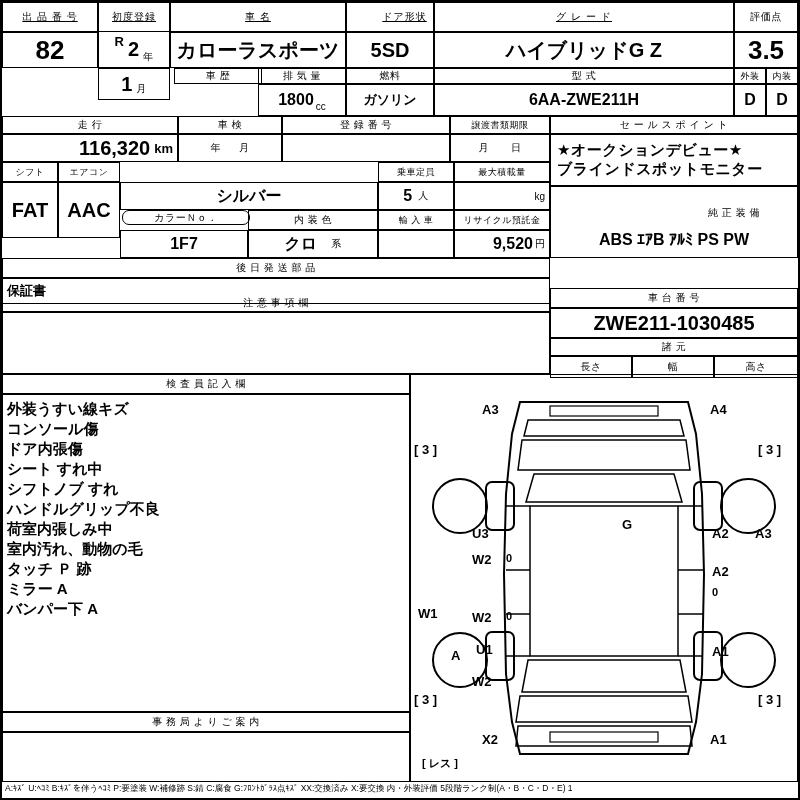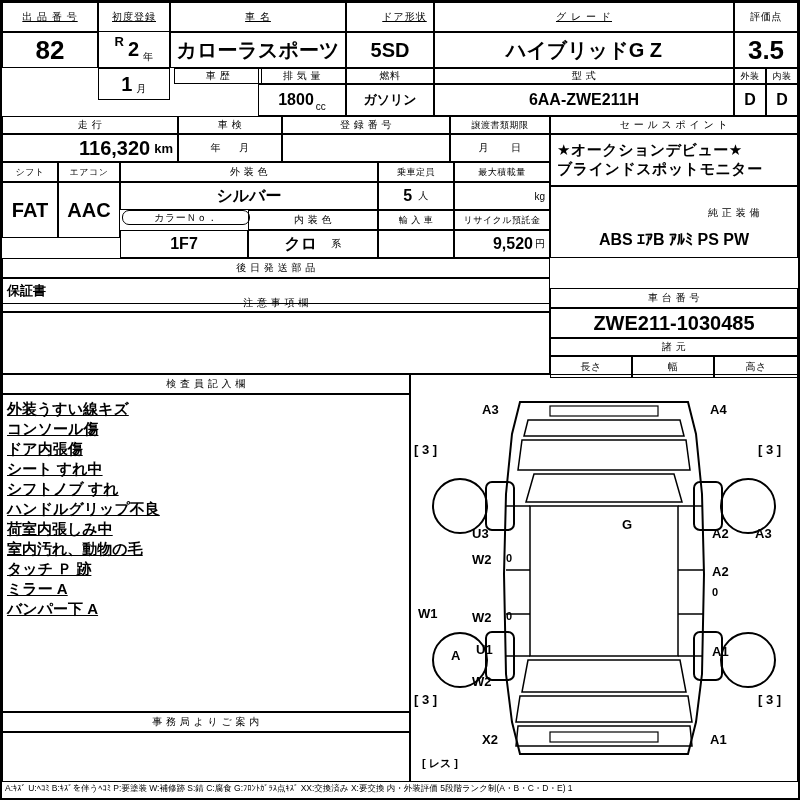--- a/index.html
+++ b/index.html
@@ -10,21 +10,21 @@
   .lbl{font-size:10px;letter-spacing:1px;text-decoration:underline;}
   .lbl-s{font-size:10px;letter-spacing:0.5px;}
   .v-xl{font-size:26px;font-weight:bold;}
   .v-l{font-size:20px;font-weight:bold;}
   .v-m{font-size:16px;font-weight:bold;}
   .v-s{font-size:13px;font-weight:bold;}
   .left{justify-content:flex-start;padding-left:4px;}
   .right{justify-content:flex-end;padding-right:4px;}
   .col{flex-direction:column;}
   .sp-line{font-size:15px;font-weight:bold;letter-spacing:0.5px;}
-  .insp-line{font-size:15px;font-weight:bold;line-height:20px;padding-left:4px;text-decoration:underline;}
+  .insp-line{font-size:15px;font-weight:bold;line-height:20px;padding-left:4px;}
   .small-unit{font-size:10px;font-weight:normal;}
   .foot{position:absolute;left:0;bottom:0;width:800px;height:18px;font-size:8.5px;display:flex;align-items:center;padding-left:3px;letter-spacing:0;}
   svg{display:block;}
   .dlabel{position:absolute;font-size:13px;font-weight:bold;}
   .dcircle{position:absolute;border:2px solid #000;border-radius:50%;box-sizing:border-box;}
 </style>
 </head>
 <body>
 
 <div id="sheet">
@@ -161,23 +161,20 @@
   <div class="cell" style="left:56px;top:160px;width:62px;height:20px;">
     <span class="lbl-s" style="font-size:9px;">エアコン</span>
   </div>
   <div class="cell" style="left:0;top:180px;width:56px;height:56px;border-bottom:1px solid #000;">
     <span class="v-l">FAT</span>
   </div>
   <div class="cell" style="left:56px;top:180px;width:62px;height:56px;">
     <span class="v-l">AAC</span>
   </div>
 
-  <div class="cell" style="left:118px;top:160px;width:258px;height:20px;">
-    <span class="lbl-s">外 装 色</span>
-  </div>
   <div class="cell" style="left:118px;top:180px;width:258px;height:28px;">
     <span class="v-m">シルバー</span>
   </div>
 
   <div class="cell" style="left:376px;top:160px;width:76px;height:20px;">
     <span class="lbl-s" style="font-size:9px;">乗車定員</span>
   </div>
   <div class="cell" style="left:376px;top:180px;width:76px;height:28px;">
     <span class="v-m">5</span>
     <span class="lbl-s" style="margin-left:6px;">人</span>

